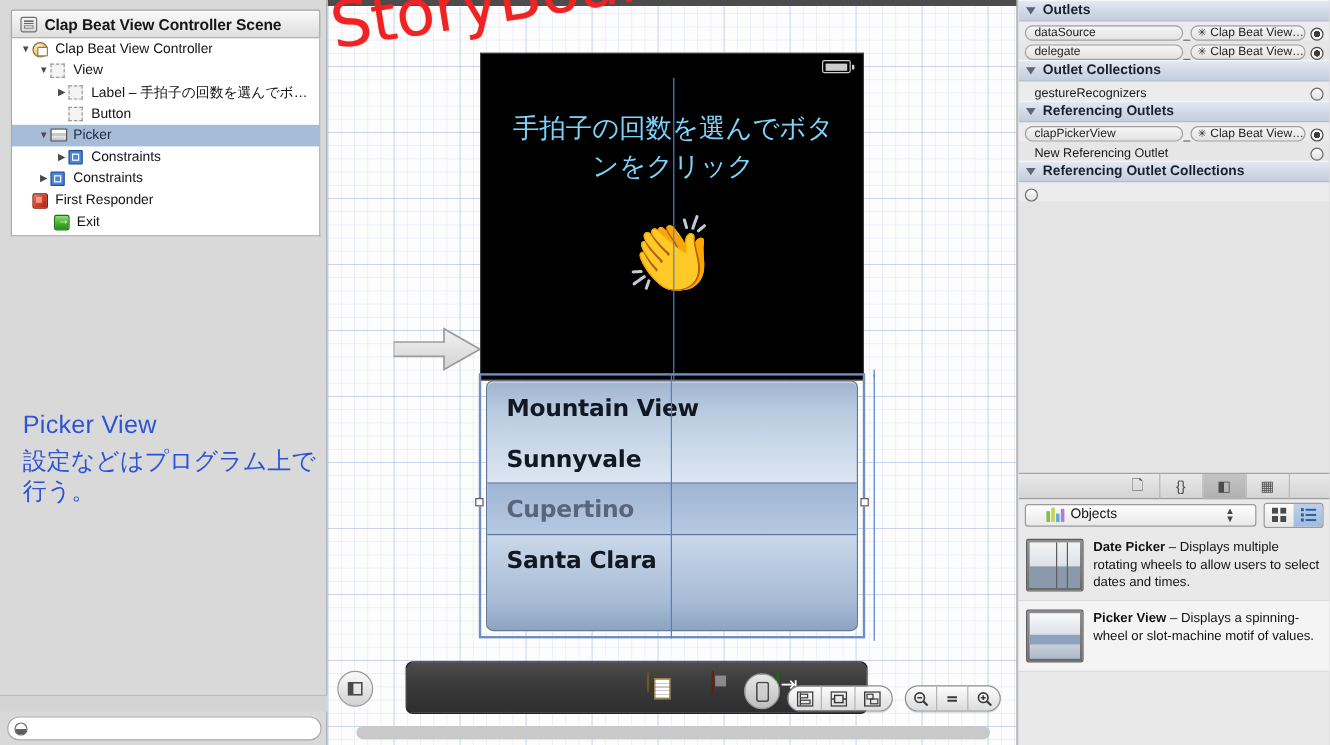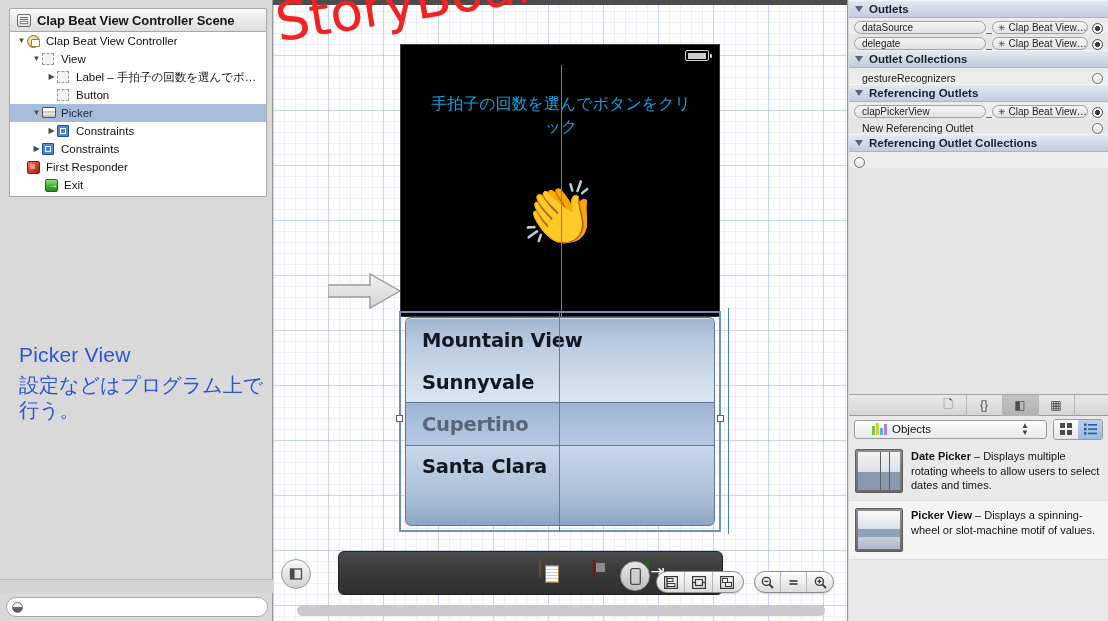--- a/index.html
+++ b/index.html
@@ -168,21 +168,21 @@
   }
   .battery::before{
     content:''; position:absolute; left:1.5px; top:1.5px; width:18px; height:6px; background:#cccccc;
   }
   .battery::after{
     content:''; position:absolute; right:-3.5px; top:3px; width:2px; height:4px;
     background:#cfcfcf; border-radius:0 1px 1px 0;
   }
   .dev-label {
     position: absolute; left: 25px; top: 47px; width: 270px;
-    text-align: center; color: #0ea5e9; font-size: 16px; line-height: 1.45;
+    text-align: center; color: #7dd3fc; font-size: 22px; line-height: 1.45;
     font-family: "DejaVu Sans", sans-serif;
   }
   .clap-emoji {
     position: absolute; left: 0; right: 0; top: 138px;
     text-align: center; font-size: 62px; line-height: 1;
   }
   .vline {
     position: absolute; left: 160px; top: 20px; width: 1px; height: 253px;
     background: #4f7fd0;
   }

